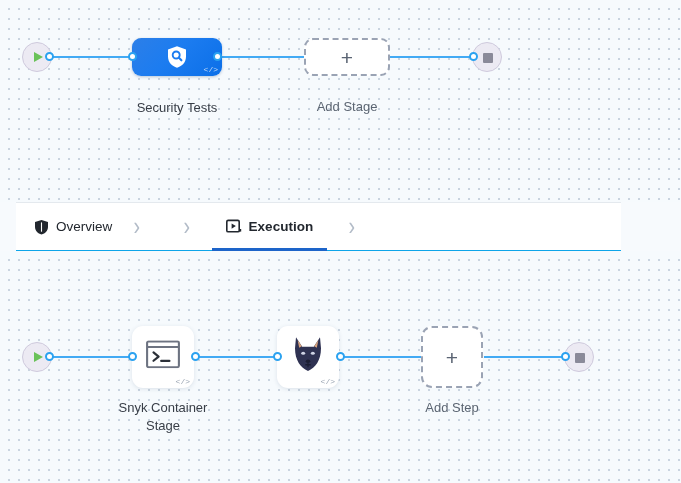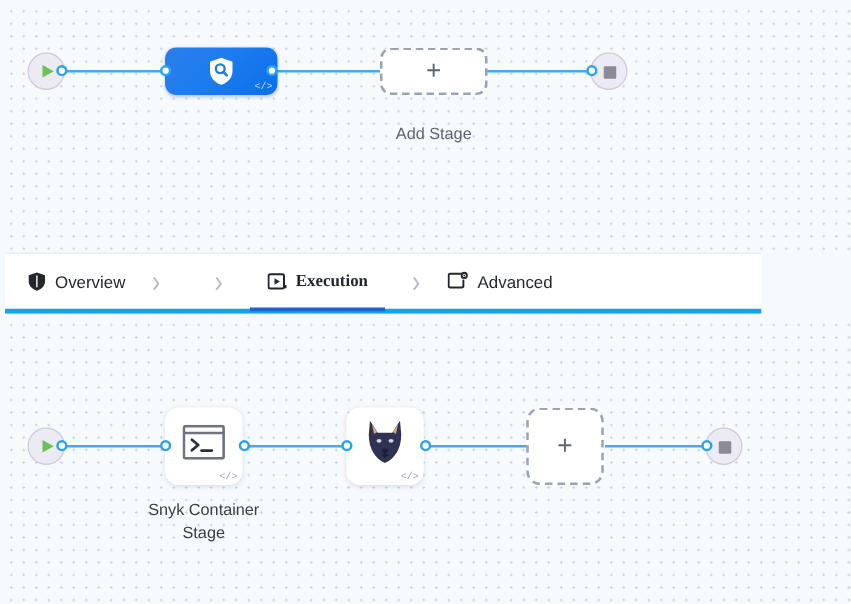--- a/index.html
+++ b/index.html
@@ -154,45 +154,45 @@
     color: #383e47;
     font-size: 13px;
     line-height: 18px;
     white-space: pre-line;
   }
   .caption.muted { color: #5b6572; }
 
   
   #navbar {
     position: absolute;
-    left: 4px;
+    left: 16px;
     top: 202px;
     width: 605px;
     height: 49px;
     background: #ffffff;
     border-top: 1px solid #e4e9ee;
-    border-bottom: 4px solid #0ea5e9;
+    border-bottom: 1px solid #0ea5e9;
     box-sizing: border-box;
     display: flex;
     align-items: center;
   }
   .nav-item {
     display: flex;
     align-items: center;
     height: 48px;
     gap: 7px;
     position: relative;
     box-sizing: border-box;
   }
   .nav-label {
     font-size: 13.5px;
     color: #22272e;
     white-space: nowrap;
   }
-  .nav-item.active .nav-label { font-weight: bold; font-family: Liberation Serif, serif; }
+  .nav-item.active .nav-label { font-weight: bold; }
   .nav-item.active::after {
     content: "";
     position: absolute;
     left: 0;
     right: 0;
     bottom: 0;
     height: 3px;
     background: #1d64c9;
   }
   .chev {
@@ -227,20 +227,21 @@
         <svg width="22" height="24" viewBox="0 0 22 24">
           <path d="M11 1.2 L20 4.4 V11.5 C20 17.2 16.2 21.1 11 22.8 C5.8 21.1 2 17.2 2 11.5 V4.4 Z" fill="#ffffff"></path>
           <circle cx="10.2" cy="10.0" r="3.5" fill="none" stroke="#1c7cf0" stroke-width="1.9"></circle>
           <line x1="12.7" y1="12.6" x2="15.4" y2="15.3" stroke="#1c7cf0" stroke-width="2.1" stroke-linecap="round"></line>
         </svg>
       </div>
       <div class="code-badge">&lt;/&gt;</div>
     </div>
     <div class="port" style="left:128px; top:52px;"></div>
     <div class="port" style="left:213px; top:52px;"></div>
+    <div class="caption" style="left:102px; top:99px; width:150px;">Security Tests</div>
 
     <div class="add-box stage" style="left:304px; top:38px;">
       <div class="plus">+</div>
     </div>
     <div class="caption muted" style="left:272px; top:98px; width:150px;">Add Stage</div>
 
     <div class="endcap" style="left:472px; top:42px;">
       <div class="stop-sq"></div>
     </div>
     <div class="port" style="left:469px; top:52px;"></div>
@@ -269,31 +270,20 @@
           <rect x="0.8" y="1.4" width="12.4" height="11.4" rx="1.4" fill="none" stroke="#22272e" stroke-width="1.6"></rect>
           <path d="M5.6 4.5 L9.9 7.1 L5.6 9.7 Z" fill="#22272e"></path>
           <rect x="13.0" y="10.0" width="2.2" height="2.6" fill="#22272e"></rect>
         </svg>
       </span>
       <span class="nav-label">Execution</span>
     </div>
 
     <span class="chev" style="margin:0 22px; transform:scaleX(1.15) scaleY(1.5);">›</span>
 
-    <div class="nav-item">
-      <span class="nav-icon">
-        <svg width="17" height="16" viewBox="0 0 17 16">
-          <path d="M11.8 2.0 H2.2 A1.3 1.3 0 0 0 0.9 3.3 V11.6 A1.3 1.3 0 0 0 2.2 12.9 H11.4
-                   A1.3 1.3 0 0 0 12.7 11.6 V7.3" fill="none" stroke="#22272e" stroke-width="1.6" stroke-linecap="round"></path>
-          <circle cx="13.4" cy="3.3" r="2.1" fill="none" stroke="#22272e" stroke-width="1.5"></circle>
-          <circle cx="13.4" cy="3.3" r="0.7" fill="#22272e"></circle>
-        </svg>
-      </span>
-      <span class="nav-label">Advanced</span>
-    </div>
   </div>
 
   <div class="canvas" id="step-canvas">
 
     <div class="wire" style="left:48px; top:105px; width:90px;"></div>
     <div class="wire" style="left:195px; top:105px; width:88px;"></div>
     <div class="wire" style="left:340px; top:105px; width:82px;"></div>
     <div class="wire" style="left:484px; top:105px; width:86px;"></div>
 
     <div class="endcap" style="left:22px; top:91px;">
@@ -333,20 +323,21 @@
         </svg>
       </div>
       <div class="code-badge dark">&lt;/&gt;</div>
     </div>
     <div class="port" style="left:273px; top:101px;"></div>
     <div class="port" style="left:336px; top:101px;"></div>
 
     <div class="add-box step" style="left:421px; top:75px;">
       <div class="plus">+</div>
     </div>
+    <div class="caption muted" style="left:382px; top:148px; width:140px;">Add Step</div>
 
     <div class="endcap" style="left:564px; top:91px;">
       <div class="stop-sq"></div>
     </div>
     <div class="port" style="left:561px; top:101px;"></div>
   </div>
 
 </div>
 
 </body></html>

